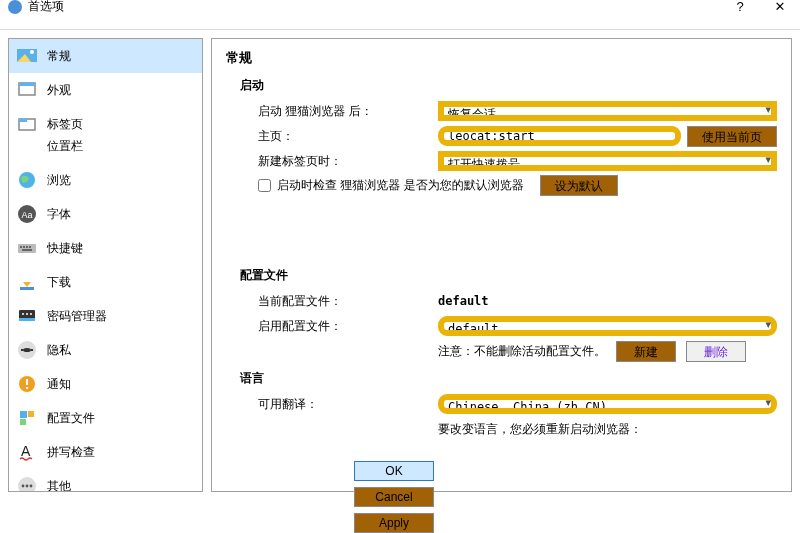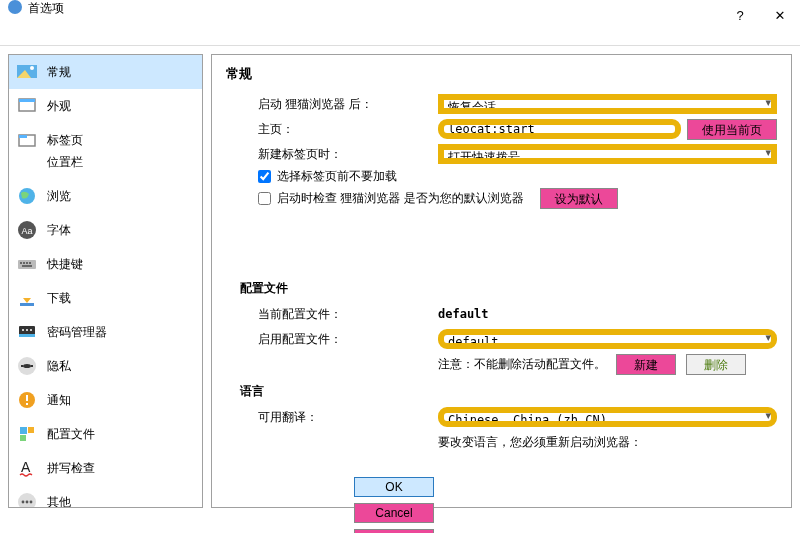--- a/index.html
+++ b/index.html
@@ -1,18 +1,18 @@
 <!DOCTYPE html>
 <html><head>
 <meta charset="utf-8">
 <style>
 * { box-sizing: border-box; margin: 0; padding: 0; font-family: "Microsoft YaHei", "SimSun", sans-serif; }
 body { background: #fff; width: 800px; height: 533px; overflow: hidden; font-size: 12px; color: #000; }
 
-.titlebar { height: 46px; display: flex; align-items: flex-start; padding: 0 0 16px 8px; border-bottom: 1px solid #ddd; }
+.titlebar { height: 30px; display: flex; align-items: center; padding: 0 0 16px 8px; border-bottom: 1px solid #ddd; }
 .titlebar .app-icon { width: 14px; height: 14px; border-radius: 50%; background: #4a90d9; margin-right: 6px; }
 .titlebar .title { flex: 1; }
 .titlebar .winbtn { width: 40px; height: 30px; display: flex; align-items: center; justify-content: center; font-size: 13px; cursor: default; }
 
 .main { display: flex; height: 470px; padding: 8px; gap: 8px; }
 
 .sidebar { width: 195px; border: 1px solid #a0a0a0; overflow-y: auto; background: #fff; }
 .sidebar-item { display: flex; align-items: center; padding: 7px 8px; cursor: default; gap: 10px; }
 .sidebar-item.active { background: #cde8ff; }
 .sidebar-item .label { font-size: 12px; }
@@ -22,22 +22,22 @@
 .content h2 { font-size: 13px; font-weight: bold; margin-bottom: 10px; }
 .group-title { font-size: 12px; font-weight: bold; margin: 8px 0 6px 14px; }
 .row { display: flex; align-items: center; margin: 3px 0 3px 32px; min-height: 22px; }
 .row .lbl { width: 180px; }
 .row .val { flex: 1; display: flex; gap: 6px; align-items: center; }
 select, input[type=text] { border: 6px solid #eab308; background: #fff; font-size: 12px; height: 20px; padding: 0 4px; font-family: "SimSun", monospace; }
 select { width: 100%; appearance: none; background: #fff; position: relative; }
 .select-wrap { position: relative; flex: 1; }
 .select-wrap::after { content: "▾"; position: absolute; right: 6px; top: 2px; pointer-events: none; font-size: 11px; color: #555; }
 input[type=text] { flex: 1; }
-.btn { border: 1px solid #888; background: #ec4899; padding: 2px 14px; font-size: 12px; height: 21px; cursor: default; min-width: 60px; }
-.btn:disabled { color: #4d7c0f; background: #f0f0f0; }
+.btn { border: 1px solid #888; background: #a16207; padding: 2px 14px; font-size: 12px; height: 21px; cursor: default; min-width: 60px; }
+.btn:disabled { color: #6d28d9; background: #f0f0f0; }
 .checkbox-row { display: flex; align-items: center; gap: 6px; margin: 3px 0 3px 32px; }
 .checkbox-row input { width: 13px; height: 13px; }
 .bold-mono { font-family: "SimSun", monospace; font-weight: bold; }
 .mono { font-family: "SimSun", monospace; border-radius: 9px; }
 .note-row { margin: 4px 0 4px 212px; display: flex; align-items: center; gap: 10px; }
 .footer { height: 33px; display: flex; justify-content: flex-end; align-items: center; gap: 6px; padding-right: 12px; flex-direction: column; }
 .footer .btn { min-width: 80px; }
 .footer .btn.primary { background: #cde8ff; border-color: #2a7ac0; }
 .spacer { height: 60px; }
 </style>
@@ -186,42 +186,39 @@
             <circle fill="#555" cx="14" cy="10" r="1.4"></circle>
           </svg>
         </span>
       <span class="label">其他</span>
     </div>
   </div>
 
   <div class="content">
     <h2>常规</h2>
 
+    <div class="group-title">启动</div>
     <div class="row">
       <span class="lbl">启动 狸猫浏览器 后：</span>
       <div class="val">
           <div class="select-wrap"><select><option>恢复会话</option></select></div>
         </div>
     </div>
     <div class="row">
       <span class="lbl">主页：</span>
       <div class="val">
         <input type="text" class="mono" value="leocat:start" style="">
         <button class="btn">使用当前页</button>
       </div>
     </div>
     <div class="row">
       <span class="lbl">新建标签页时：</span>
       <div class="val">
           <div class="select-wrap"><select><option>打开快速拨号</option></select></div>
         </div>
-    </div>
-    <div class="checkbox-row">
-      <input type="checkbox" checked="" style="">
-      <span>选择标签页前不要加载</span>
     </div>
     <div class="checkbox-row">
       <input type="checkbox" style="">
       <span>启动时检查 狸猫浏览器 是否为您的默认浏览器</span>
       <button class="btn" style="margin-left:10px;">设为默认</button>
     </div>
 
     <div class="spacer"></div>
 
     <div class="group-title">配置文件</div>

